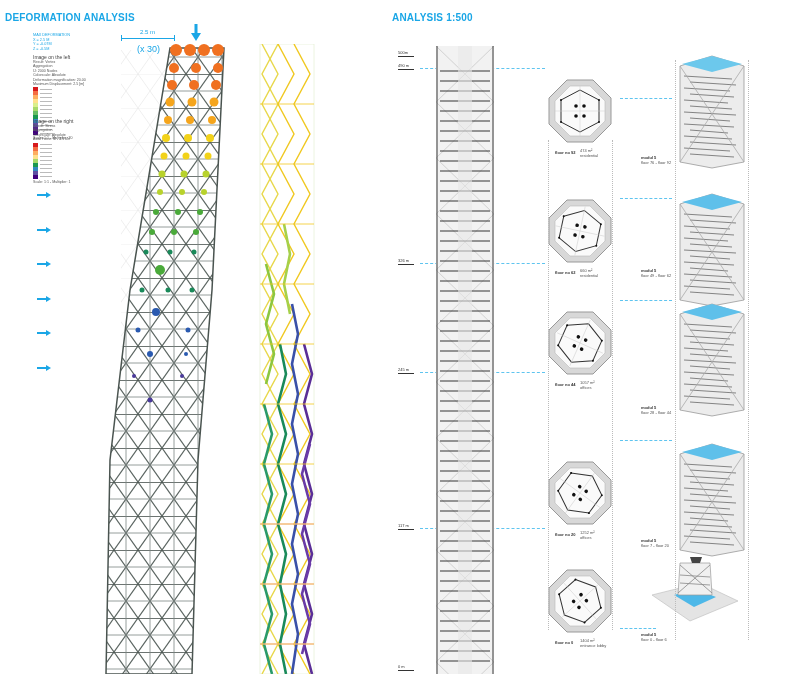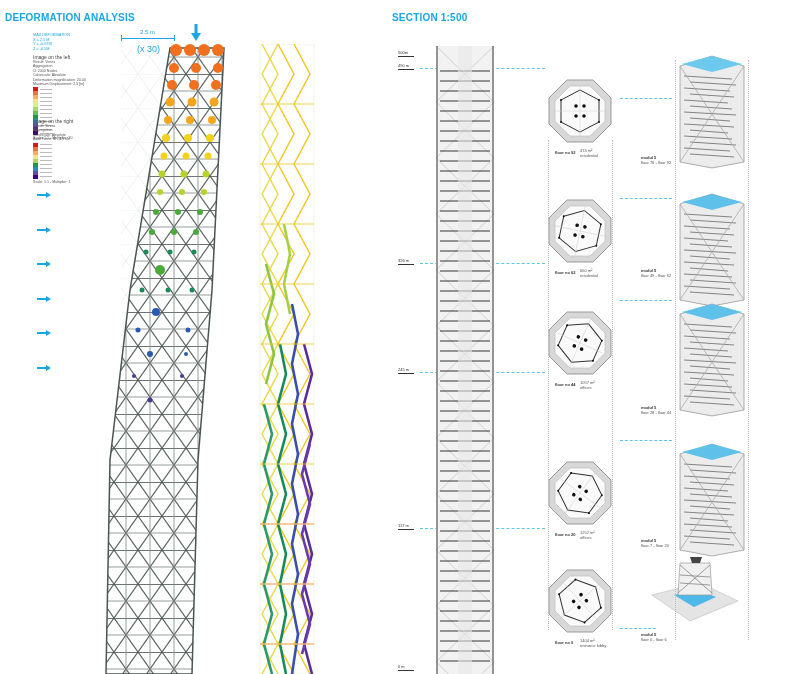--- a/index.html
+++ b/index.html
@@ -312,21 +312,21 @@
       <line x1="2" y1="540" x2="56" y2="540"></line>
     <line x1="2" y1="600" x2="56" y2="600"></line>
   </g>
   <g stroke="#f4b090" stroke-width="1.2">
     <line x1="2" y1="480" x2="56" y2="480"></line>
       <line x1="2" y1="540" x2="56" y2="540"></line>
       <line x1="2" y1="600" x2="56" y2="600"></line>
   </g>
 </svg>
 
-<div class="abs title" style="left:392px; top:12px;">SECTION 1:500</div>
+<div class="abs title" style="left:392px; top:12px;">ANALYSIS 1:500</div>
 
 <div id="levels">
     <div class="abs lvl" style="left: 398px; top: 50px; width: 16px;">500m</div>
     <div class="abs lvl" style="left: 398px; top: 63px; width: 16px;">490 m</div>
     <div class="abs dash" style="left: 420px; top: 68px; width: 125px;"></div>
     <div class="abs lvl" style="left: 398px; top: 258px; width: 16px;">326 m</div>
     <div class="abs dash" style="left: 420px; top: 263px; width: 125px;"></div>
     <div class="abs lvl" style="left: 398px; top: 367px; width: 16px;">245 m</div>
     <div class="abs dash" style="left: 420px; top: 372px; width: 125px;"></div>
     <div class="abs lvl" style="left: 398px; top: 523px; width: 16px;">117 m</div>

